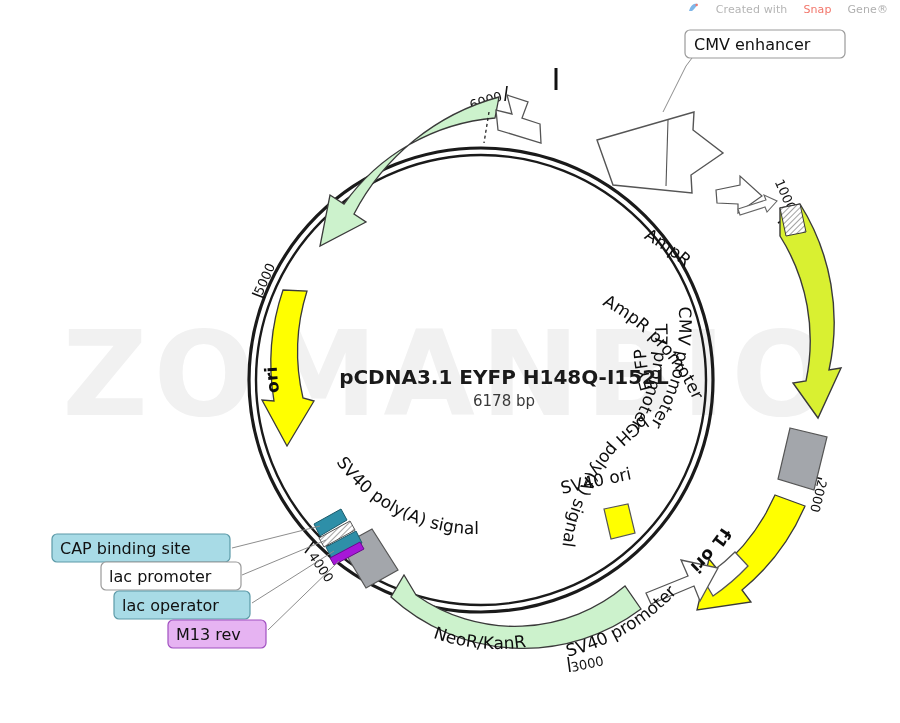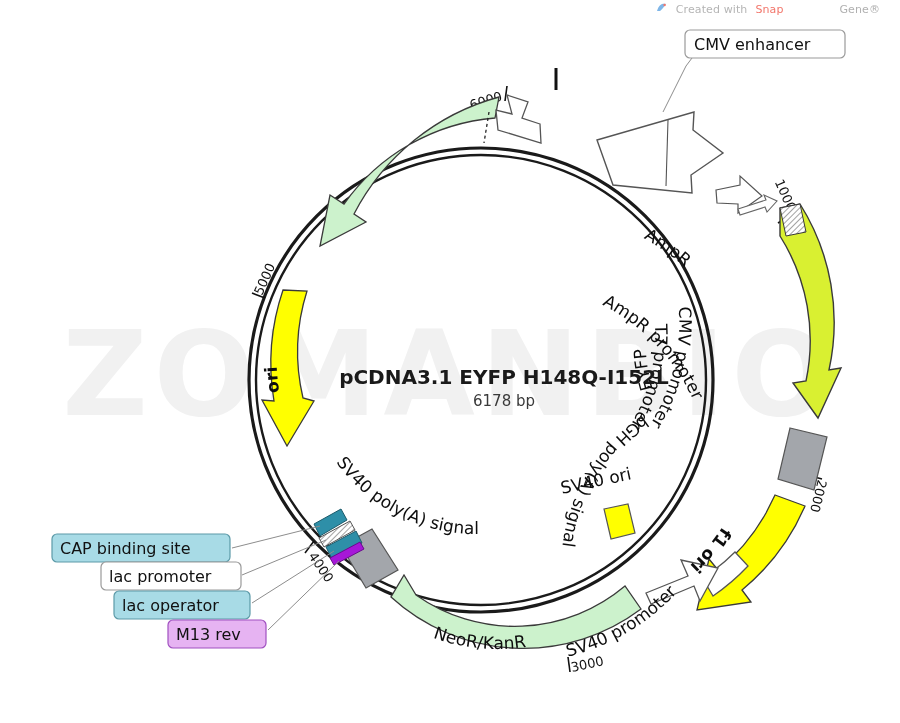--- a/index.html
+++ b/index.html
@@ -15,33 +15,33 @@
     font-family: "DejaVu Sans", sans-serif;
   }
   #map-root {
     position: absolute;
     left: 0; top: 0;
     width: 900px;
     height: 723px;
   }
   .snapgene-credit {
     position: absolute;
-    right: 20px;
+    right: 12px;
     top: 2px;
     font-family: "DejaVu Sans", sans-serif;
     font-size: 11px;
     color: #b5b5b5;
     letter-spacing: 0.1px;
     white-space: nowrap;
     display: flex;
     align-items: center;
-    gap: 8px;
+    gap: 16px;
   }
   .snapgene-credit .sg-snap { color: #f2766b; text-align: center; }
-  .snapgene-credit .sg-gene { color: #b0b0b0; margin-left: 48px; }
+  .snapgene-credit .sg-gene { color: #b0b0b0; }
   .sg-logo { display: inline-block; vertical-align: middle; }
 
   text { font-family: "DejaVu Sans", sans-serif; }
   .plasmid-title {
     font-size: 20px;
     font-weight: bold;
     fill: #1a1a1a;
     letter-spacing: 0px;
   }
   .plasmid-size {

